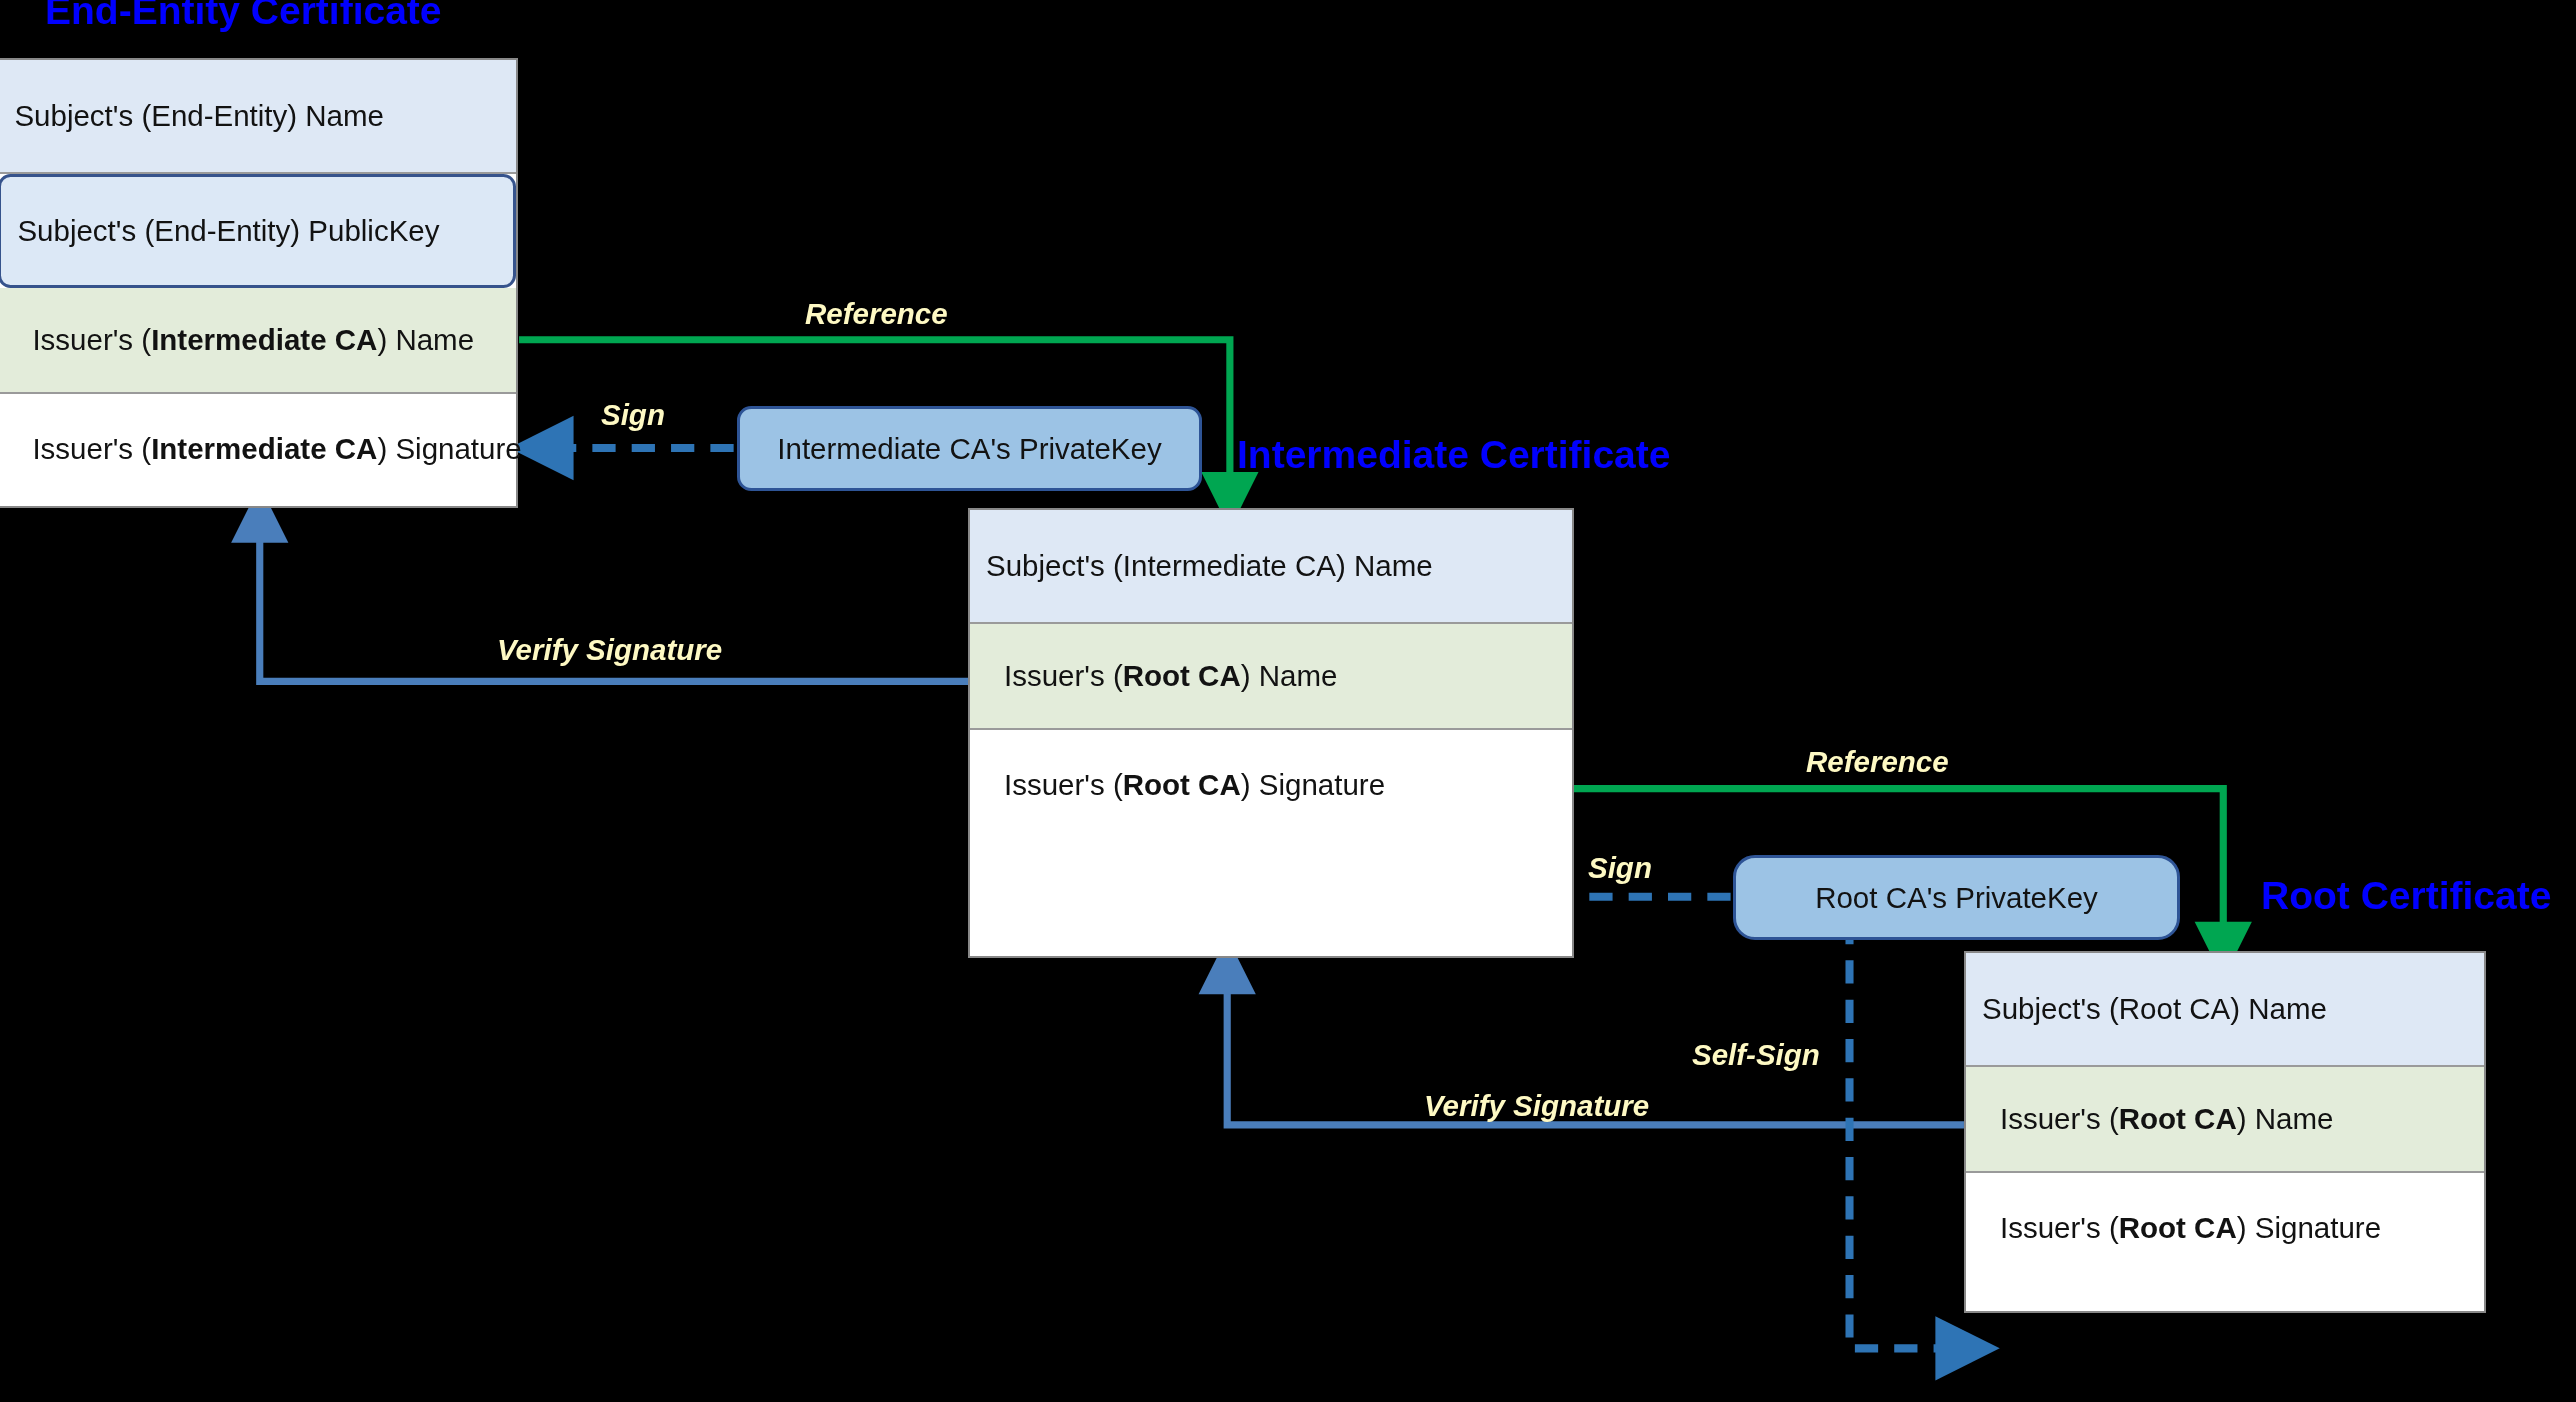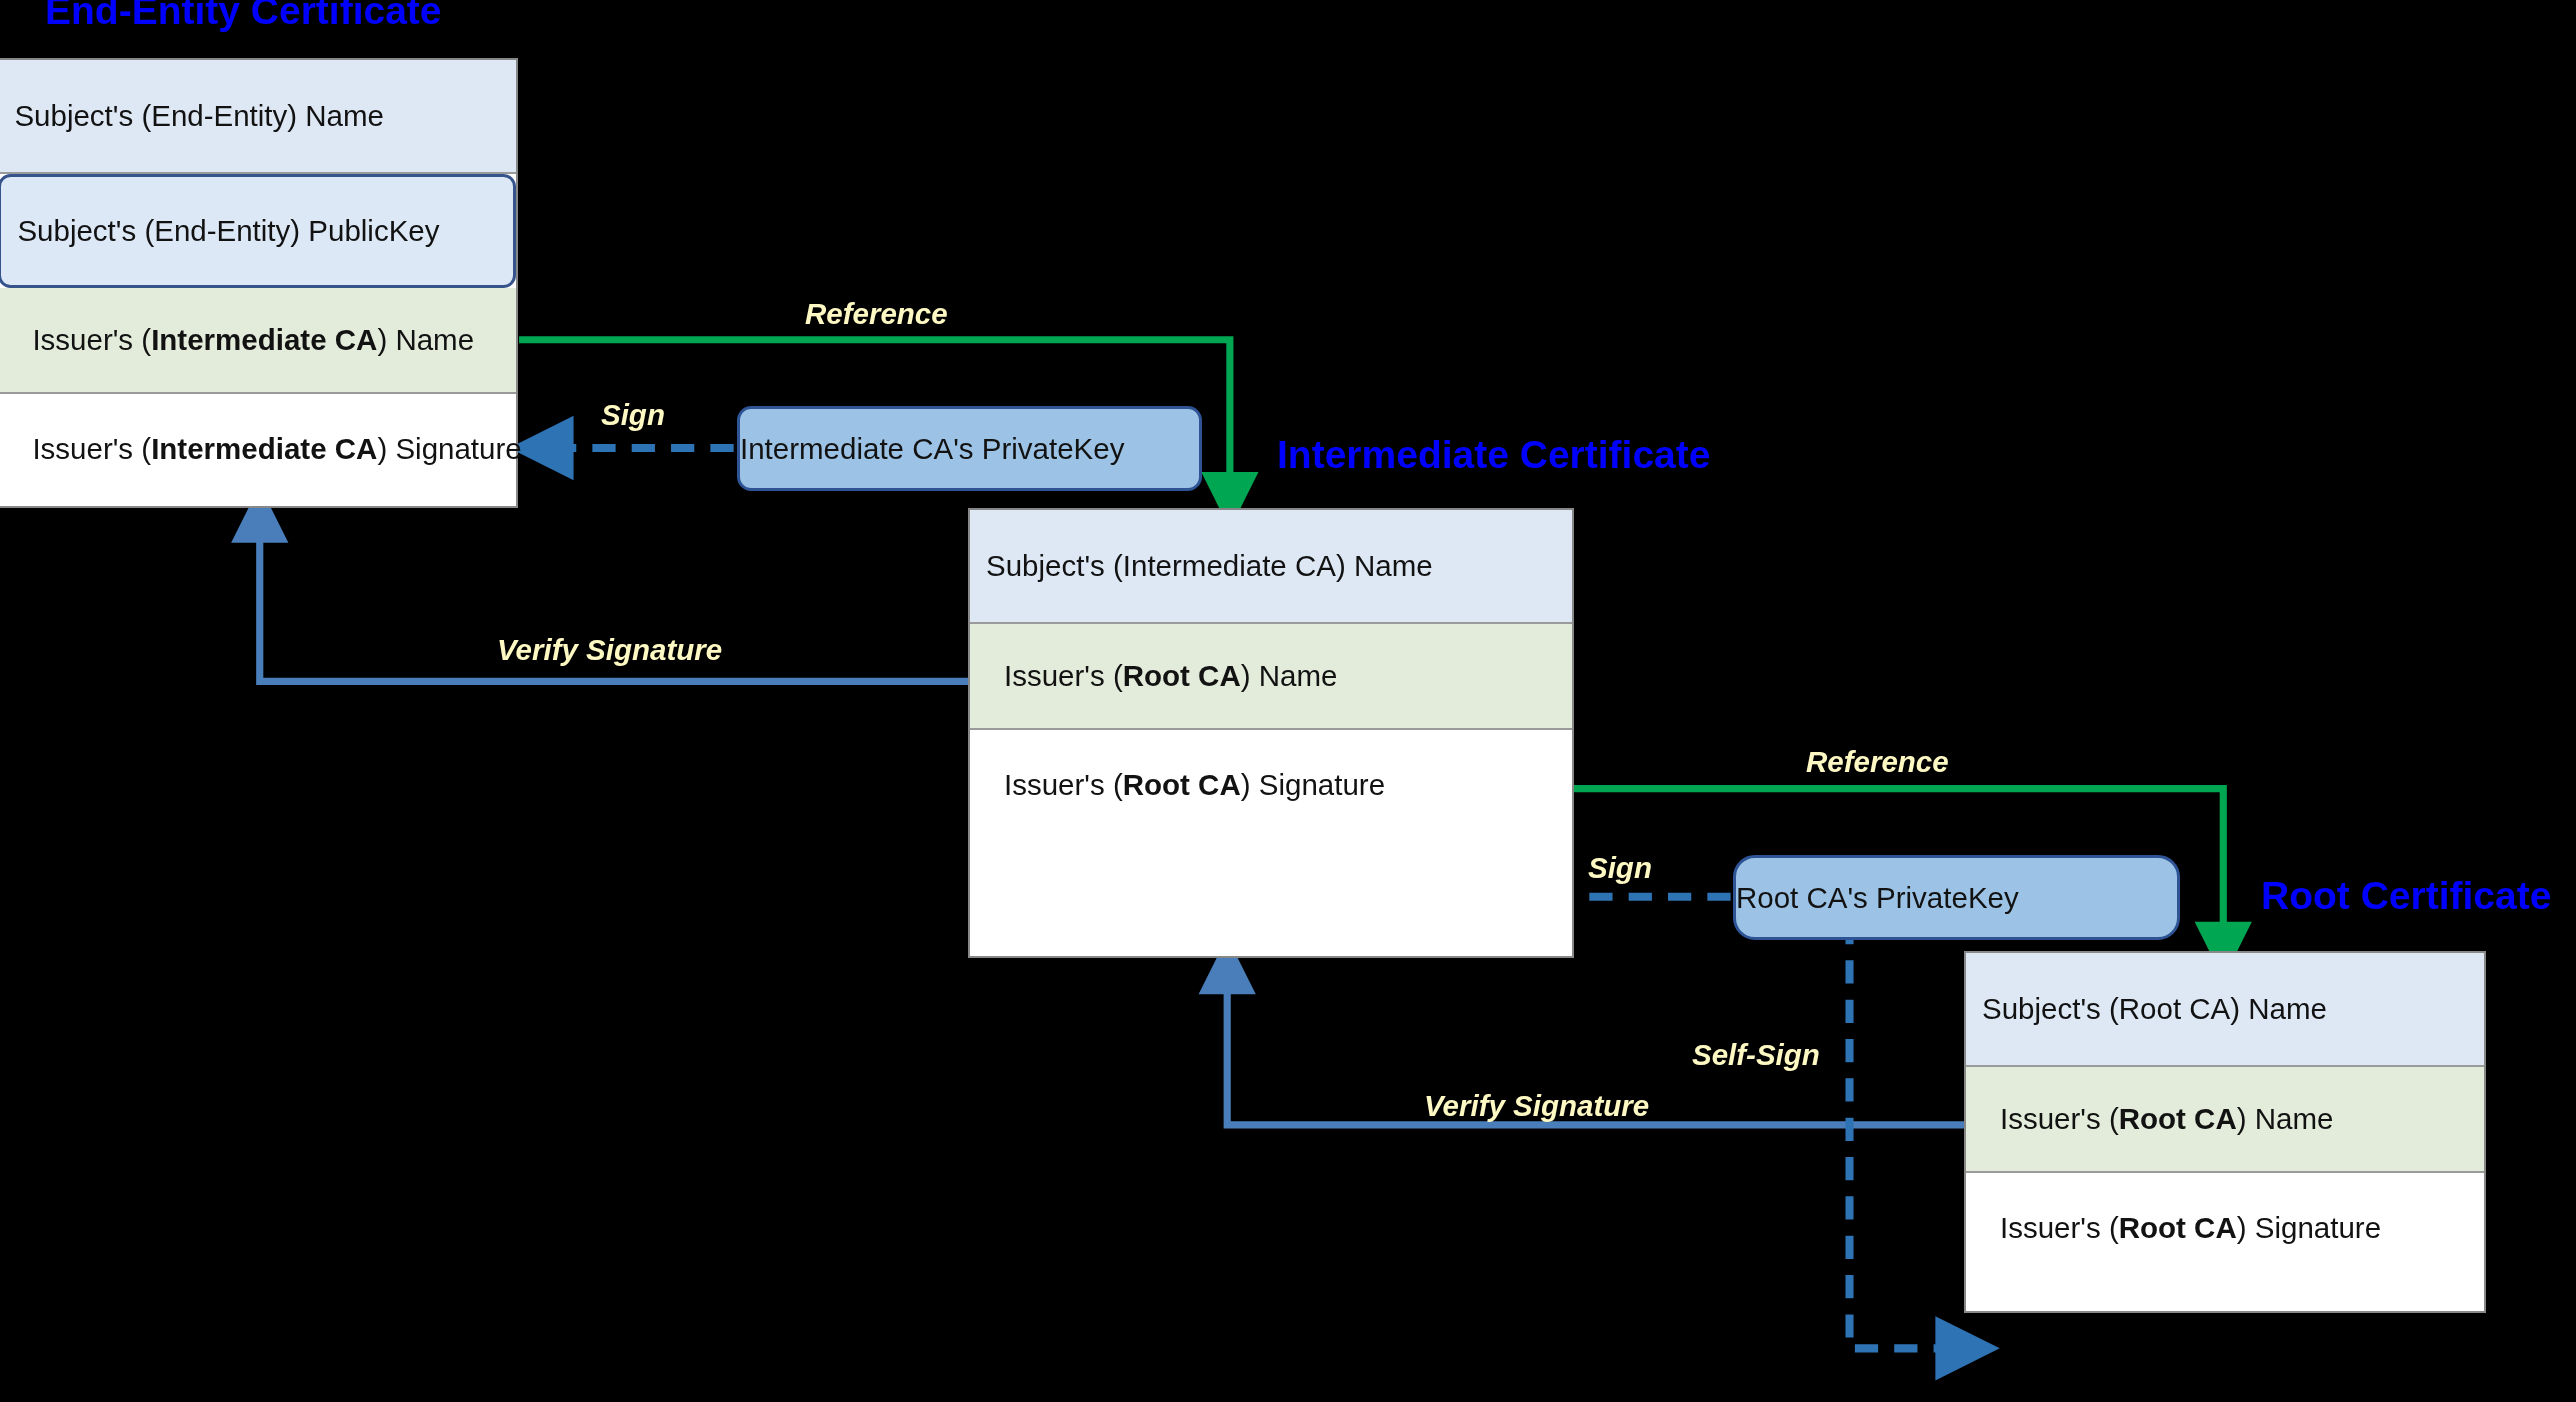--- a/index.html
+++ b/index.html
@@ -72,20 +72,21 @@
 
   
   .privkey {
     position: absolute;
     box-sizing: border-box;
     background: #9cc3e5;
     border: 3.6px solid #2e5496;
     border-radius: 14.3px;
     display: flex;
     align-items: center;
+    justify-content: center;
     font-size: 29.5px;
     color: #121212;
     white-space: nowrap;
   }
 
   
   .edge-label {
     position: absolute;
     color: #fef9c3;
     font-style: italic;
@@ -131,21 +132,21 @@
 
     <path d="M 1935,1003 L 1692,1003" fill="none" stroke="#2e74b5" stroke-width="9" stroke-dasharray="26,18" marker-end="url(#arrBlueDash)"></path>
 
     <path d="M 2196,1258 L 1372,1258 L 1372,1080" fill="none" stroke="#4a7ebb" stroke-width="8" marker-end="url(#arrBlue)"></path>
 
     <path d="M 2068,1030 L 2068,1508 L 2200,1508" fill="none" stroke="#2e74b5" stroke-width="9" stroke-dasharray="26,18" marker-end="url(#arrBlueDash)"></path>
   </svg>
 
   <div class="cert-title" style="left:45px; top:-10.7px;">End-Entity Certificate</div>
 
-  <div class="cert-title" style="left:1277px; top:433px;">Intermediate Certificate</div>
+  <div class="cert-title" style="left:1237px; top:433px;">Intermediate Certificate</div>
 
   <div class="cert-title" style="left:2261px; top:874px;">Root Certificate</div>
 
   <div class="cert-card" style="left:-3.6px; top:58px; width:522px; height:450px;">
 
     <div class="cert-row row-name" style="height:114px;">
       <span class="rowtext">Subject's (End-Entity) Name</span>
     </div>
 
     <div class="cert-row row-pubkey" style="height:114px;">

